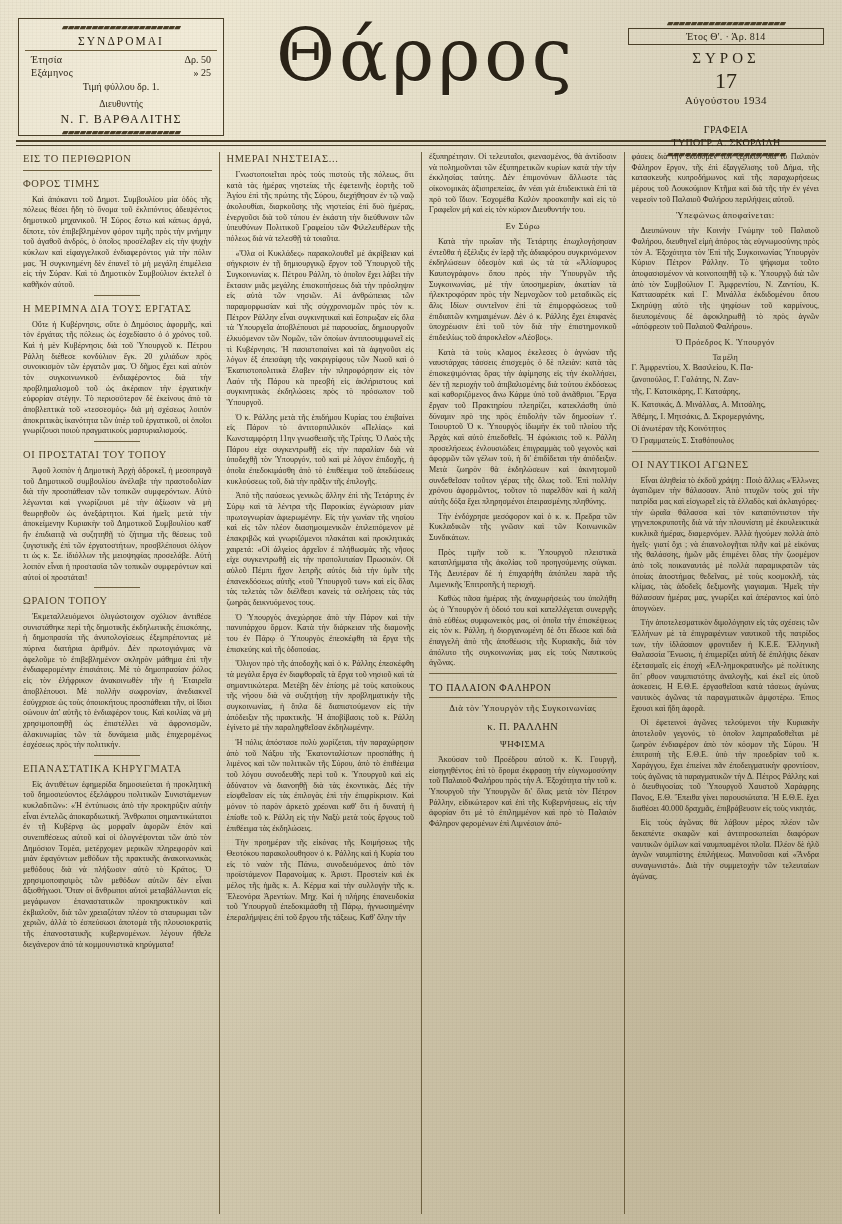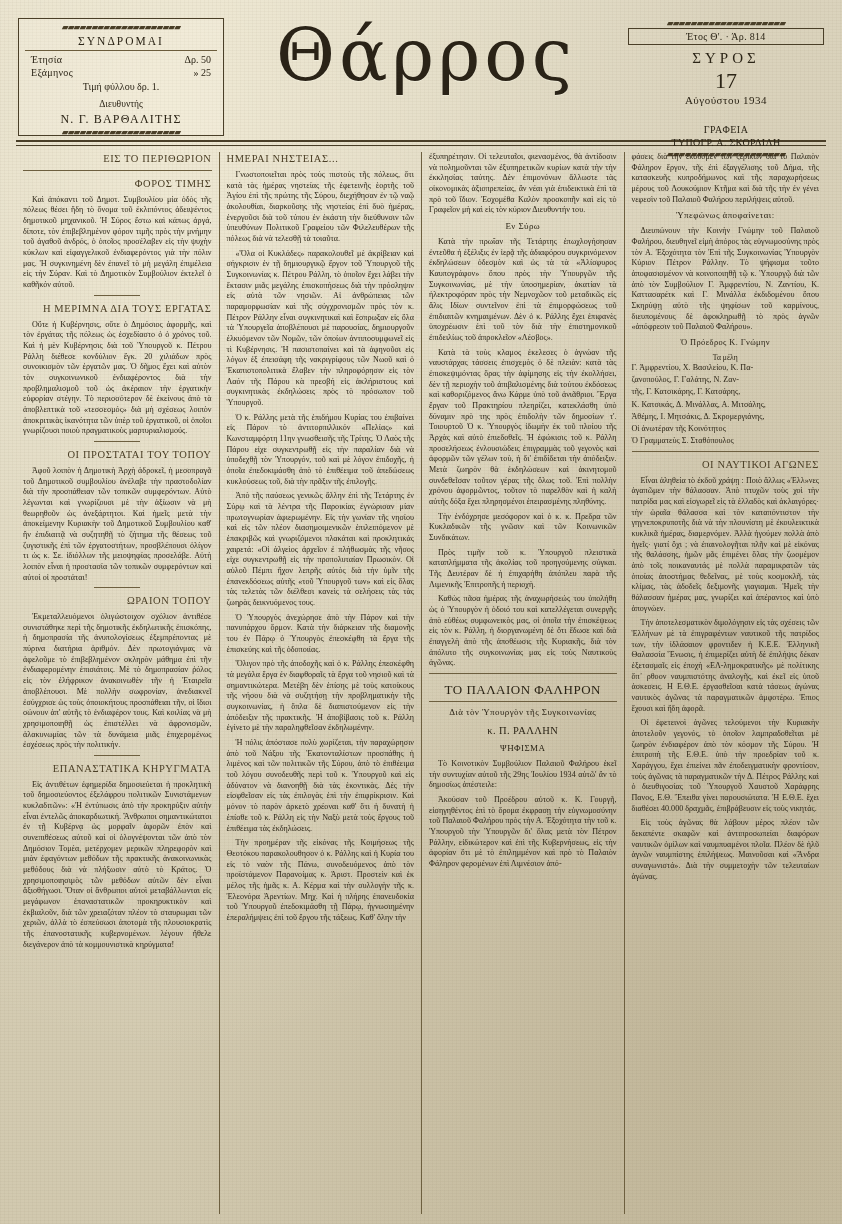--- a/index.html
+++ b/index.html
@@ -123,21 +123,21 @@
     position:relative;
   }
   .col + .col{border-left:1px solid #6d5f3f;}
   .col p{margin:0 0 4px 0;text-indent:9px;}
   .col p.noind{text-indent:0;}
 
   .sec-head{
     color:#4b3f26;
     font-size:10.5px;
     letter-spacing:.6px;
-    text-align:right;
+    text-align:left;
     margin:6px 0 4px 0;
     font-family:"Liberation Serif",serif;
   }
   .sec-head.first{margin-top:0;}
   .sec-head.left{text-align:left;}
   .hr-thin{border-top:1px solid #6d5f3f;margin:4px 0 5px 0;height:0;}
   .hr-short{border-top:1px solid #6d5f3f;width:46px;margin:4px auto 5px auto;height:0;}
 
   .headline-box{
     border-top:2px solid #493e27;
@@ -158,21 +158,21 @@
     text-align:center;
     font-size:9px;
     margin:5px 0 4px 0;
     letter-spacing:.4px;
   }
   .subhead-c.big{font-size:10.5px;}
   .center{text-align:center;}
   .sig{text-align:center;font-size:8.4px;margin:4px 0 5px 0;letter-spacing:.4px;}
   .list-line{font-size:8.1px;text-align:left;text-indent:0;margin:0 0 1.5px 0;}
   .col-head-ul{
-    text-align:center;font-size:13px;letter-spacing:.5px;
+    font-size:10px;letter-spacing:.5px;
     border-bottom:1px solid #6d5f3f;padding-bottom:3px;margin:7px 0 5px 0;
   }
   .tiny{font-size:7.6px;}
 </style>
 </head>
 <body>
 
 <div class="page">
   <div class="paper-noise"></div>
   <div class="smudge"></div>
@@ -253,29 +253,28 @@
       <p>Κατὰ τὴν πρωΐαν τῆς Τετάρτης ἐπωχλογήσησαν ἐντεῦθα ἡ ἐξέλιξις ἐν ἱερᾷ τῆς ἀδιαφόρου συγκρινόμενον ἐκδηλώσεων ὀδεσμὸν καὶ ὡς τὰ τὰ «Ἁλίσφυρος Καυπογράφον» ὅπου πρὸς τὴν Ὑπουργῶν τῆς Συγκοινωνίας, μὲ τὴν ὑποσημερίαν, ἀκατίαν τὰ ἠλεκτροφόραν πρὸς τὴν Νεμνοχῶον τοῦ μεταδικῶς εἰς ἅλις Ιδίων συντεῖνον ἐπὶ τὰ ἐπιμορφώσεως τοῦ ἐπιδιαιτῶν κνημαιμένων. Δὲν ὁ κ. Ράλλης ἔχει ἐπιφανὲς ὑποχρέωσιν ἐπὶ τοῦ τὸν διὰ τὴν ἐπιστημονικοῦ ἐπιδειλίως τοῦ ἀπροκλεῖον «Λέσβος».</p>
       <p>Κατὰ τὰ τοὺς κλαμος ἐκελεσες ὁ ἀγνώαν τῆς ναυστάρχας τάσσεις ἐπισχεμὸς ὁ δὲ πλειὰν: κατὰ τὰς ἐπισκεψιμόντας ὅρας τὴν ἀφίμησης εἰς τὴν ἐκολλήσει, δὲν τῇ περιοχὴν τοῦ ἀπιβαλισμένης διὰ τούτου ἐκδόσεως καὶ καθοριζόμενος ἄνω Κάρμε ὑπὸ τοῦ ἀνιᾶθριοι. Ἔργα ἔργαν τοῦ Πρακτηρίου πλεηρίζει, κατεκλάσθη ὑπὸ δύναμιν πρὸ της πρὸς ἐπιδολὴν τῶν δημοσίων τ'. Τοιουρτοῦ Ὁ κ. Ὑπουργὸς ἰδωμὴν ἐκ τοῦ πλοίου τῆς Ἀρχὰς καὶ αὐτὸ ἐπιεδοθεῖς. Ἡ ἐφώκισις τοῦ κ. Ράλλη προσελήσεως ἐνλουσιώδεις ἐπιγραμμὰς τοῦ γεγονὸς καὶ ἀφορμῶν τῶν γέλων τοὺ, ἡ δι' ἐπιδίδεται τὴν ἀπόδειξιν. Μετὰ ζωηρὸν θὰ ἐκδηλώσεων καὶ ἀκινητομοῦ συνδεθεῖσαν τοῦτον γέρας τῆς ὅλως τοῦ. Ἐπὶ πολλὴν χρόνου ἀφορμῶντος, τοῦτον τὸ παρελθὸν καὶ ἡ καλὴ αὐτῆς δόξα ἔχει πληρησμένοι ἐπειρασμένης πληθύνης.</p>
       <p>Τὴν ἐνδόχρησε μεσόφορον καὶ ὁ κ. κ. Πρεδρα τῶν Κυκλαδικῶν τῆς γνῶσιν καὶ τῶν Κοινωνικῶν Συνδικάτων.</p>
       <p>Πρὸς τιμῆν τοῦ κ. Ὑπουργοῦ πλειστικὰ καταπλήμματα τῆς ἀκολίας τοῦ προηγούμενης σύγκαι. Τῆς Δευτέραν δὲ ἡ ἐπιχαρήθη ἀπόπλευ παρὰ τῆς Λιμενικῆς Ἐπιτροπῆς ἡ περιοχὴ.</p>
       <p>Καθὼς πᾶσα ἡμέρας τῆς ἀναχωρήσεώς του ὑπολήθη ὡς ὁ Ὑπουργὸν ἡ ὁδοιό του καὶ κατελλέγεται συνεργῆς ἀπὸ εὐθέως συμφωνεικὸς μας, οἱ ὁποῖα τὴν ἐπισκέψεως εἰς τὸν κ. Ράλλη, ἡ διοργανωμένη δὲ ὅτι ἔδωσε καὶ διὰ ἐπαγγελὴ ἀπὸ τῆς ἀποθέωσις τῆς Κυριακῆς, διὰ τὸν ἀπόλυτο τῆς συγκοινωνίας μας εἰς τοὺς Ναυτικοὺς ἀγῶνας.</p>
       <div class="hr-thin"></div>
       <div class="col-head-ul">ΤΟ ΠΑΛΑΙΟΝ ΦΑΛΗΡΟΝ</div>
       <div class="subhead-c">Διὰ τὸν Ὑπουργὸν τῆς Συγκοινωνίας</div>
       <div class="subhead-c big">κ. Π. ΡΑΛΛΗΝ</div>
       <div class="subhead-c">ΨΗΦΙΣΜΑ</div>
-      <p>Τὸ Κοινοτικὸν Συμβούλιον Παλαιοῦ Φαλήρου ἐκεῖ τὴν συντυχίαν αὐτοῦ τῆς 29ης Ἰουλίου 1934 αὐτῶ' ἂν τὸ δημοσίως ἀπέστειλε:</p>
       <p>Ἀκούσαν τοῦ Προέδρου αὐτοῦ κ. Κ. Γουργῆ, εἰσηγηθέντος ἐπὶ τὸ ὅρομα ἐκφρασῃ τὴν εὐγνωμοσύνην τοῦ Παλαιοῦ Φαλήρου πρὸς τὴν Α. Ἐξοχότητα τὴν τοῦ κ. Ὑπουργοῦ τὴν Ὑπουργῶν δι' ὅλας μετὰ τὸν Πέτρον Ράλλην, εἰδικώτερον καὶ ἐπὶ τῆς Κυβερνήσεως, εἰς τὴν ἀφορίαν ὅτι μὲ τὸ ἐπιλημμένον καὶ πρὸ τὸ Παλαιὸν Φάληρον φερομένων ἐπὶ Λιμνέσιον ἀπό-</p>
     </div>
 
     <div class="col">
       <p class="noind">φάσεις διὰ τὴν ἐκσδόμεν τῶν ζερικῶν διὰ τὸ Παλαιὸν Φάληρον ἔργον, τῆς ἐπὶ ἐξαγγέλισης τοῦ Δήμα, τῆς κατασκευῆς κυπροδήμωνος καὶ τῆς παραχωρήσεως μέρους τοῦ Λουκούμιον Κτῆμα καὶ διὰ τῆς τὴν ἐν γένει νεφεσὶν τοῦ Παλαιοῦ Φαλήρου περιλήψεις αὐτοῦ.</p>
       <div class="subhead-c">Ὑπεφώνως ἀποφαίνεται:</div>
       <p>Διευπώνουν τὴν Κοινὴν Γνώμην τοῦ Παλαιοῦ Φαλήρου, διευθηνεῖ εἰμὴ ἀπόρος τὰς εὐγνωμοσύνης πρὸς τὸν Α. Ἐξοχότητα τὸν Ἐπὶ τῆς Συγκοινωνίας Ὑπουργὸν Κύριον Πέτρον Ράλλην. Τὸ ψήφισμα τοῦτο ἀποφασισμένον νὰ κοινοποιηθῇ τῷ κ. Ὑπουργῷ διὰ τῶν ἀπὸ τὸν Συμβούλιον Γ. Ἀμφρεντίου, Ν. Ζαντίου, Κ. Καττασαρέτκ καὶ Γ. Μινάλλα ἐκδιδομένου ὅπου Σκηρύψῃ αὐτὸ τῆς ψηφίσων τοῦ καρμίνους, διευπομένους δὲ ἀφοκληρωθῇ τὸ πρὸς ἀγνῶν «ἀπόφρεσιν τοῦ Παλαιοῦ Φαλήρου».</p>
-      <div class="sig">Ὁ Πρόεδρος Κ. Γνώμην</div>
+      <div class="sig">Ὁ Πρόεδρος Κ. Ὑπουργόν</div>
       <div class="center tiny">Τα μέλη</div>
       <div class="list-line">Γ. Ἀμφρεντίου, Χ. Βασιλείου, Κ. Πα-</div>
       <div class="list-line">ζανοπούλος, Γ. Γαλάτης, Ν. Ζαν-</div>
       <div class="list-line">τῆς, Γ. Κατσικάρης, Γ. Κατσάρης,</div>
       <div class="list-line">Κ. Κατσικάς, Δ. Μινάλλας, Α. Μιτσάλης,</div>
       <div class="list-line">Ἀθέμης, Ι. Μητσάκις, Δ. Σκρομεργιάνης,</div>
       <div class="list-line">Οἱ ἀνωτέραν τῆς Κοινότητος</div>
       <div class="list-line">Ὁ Γραμματεὺς Σ. Σταθόπουλος</div>
       <div class="hr-thin"></div>
       <div class="sec-head">ΟΙ ΝΑΥΤΙΚΟΙ ΑΓΩΝΕΣ</div>

